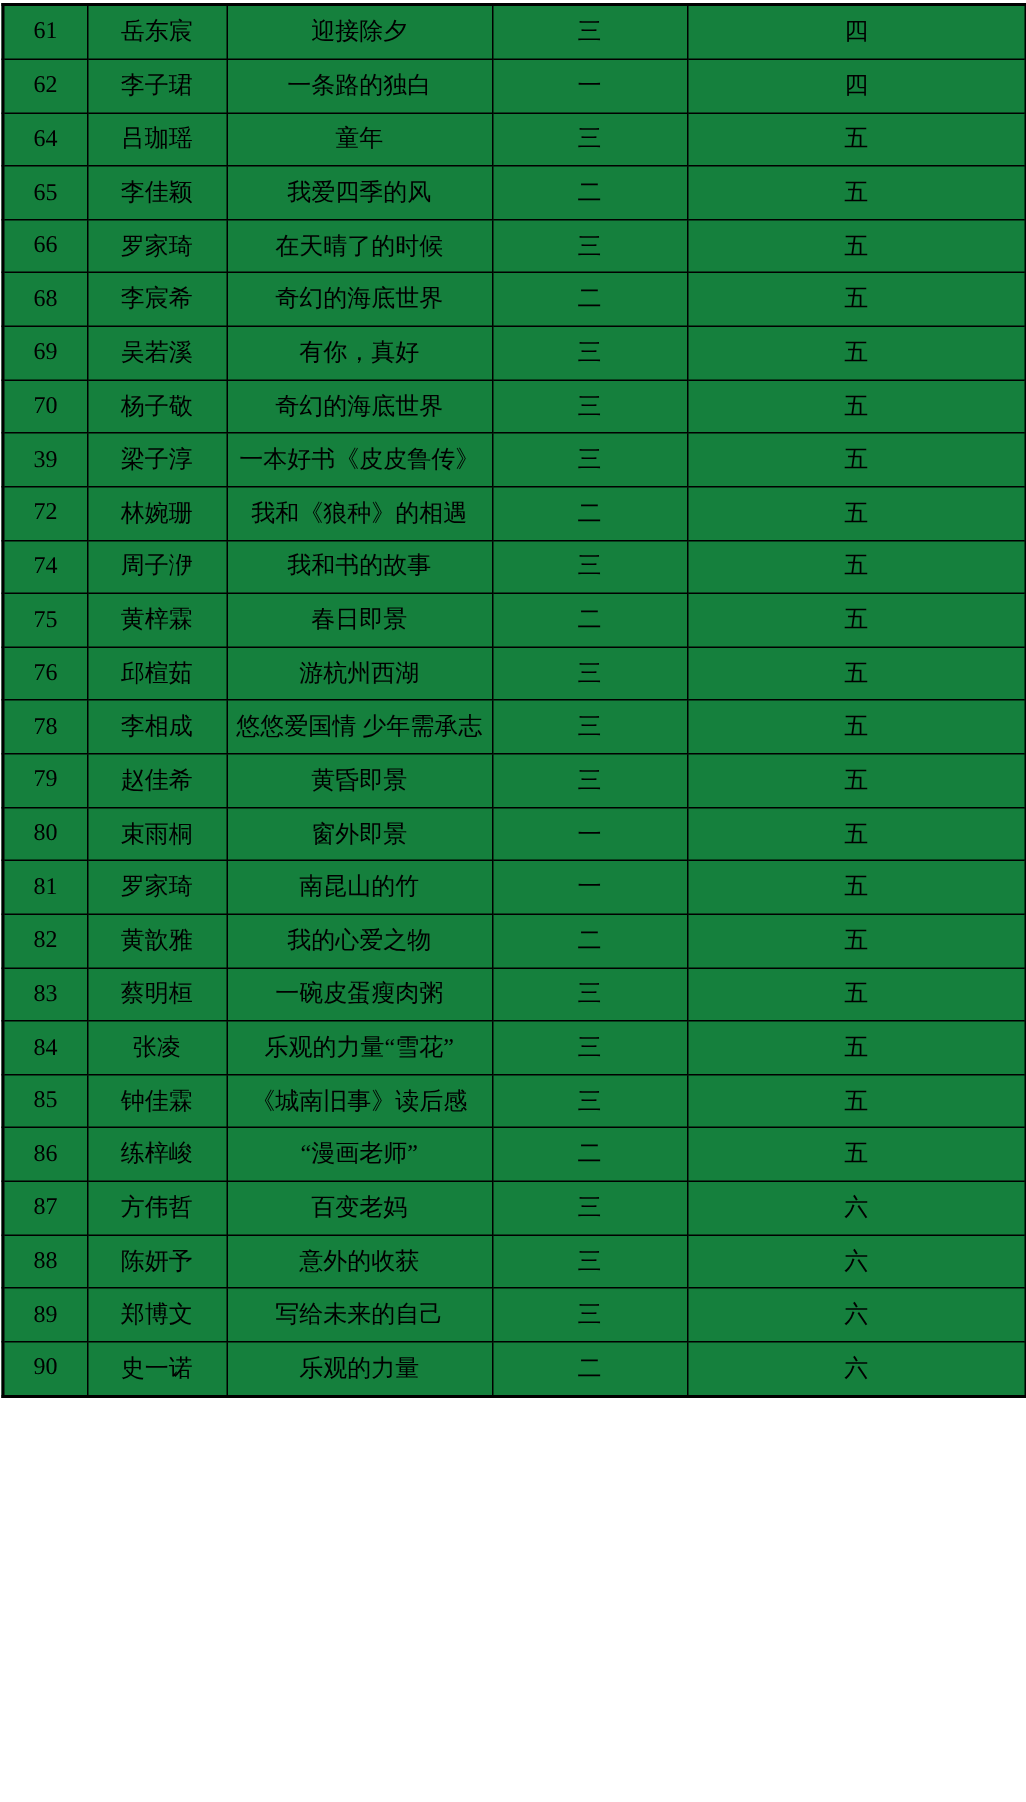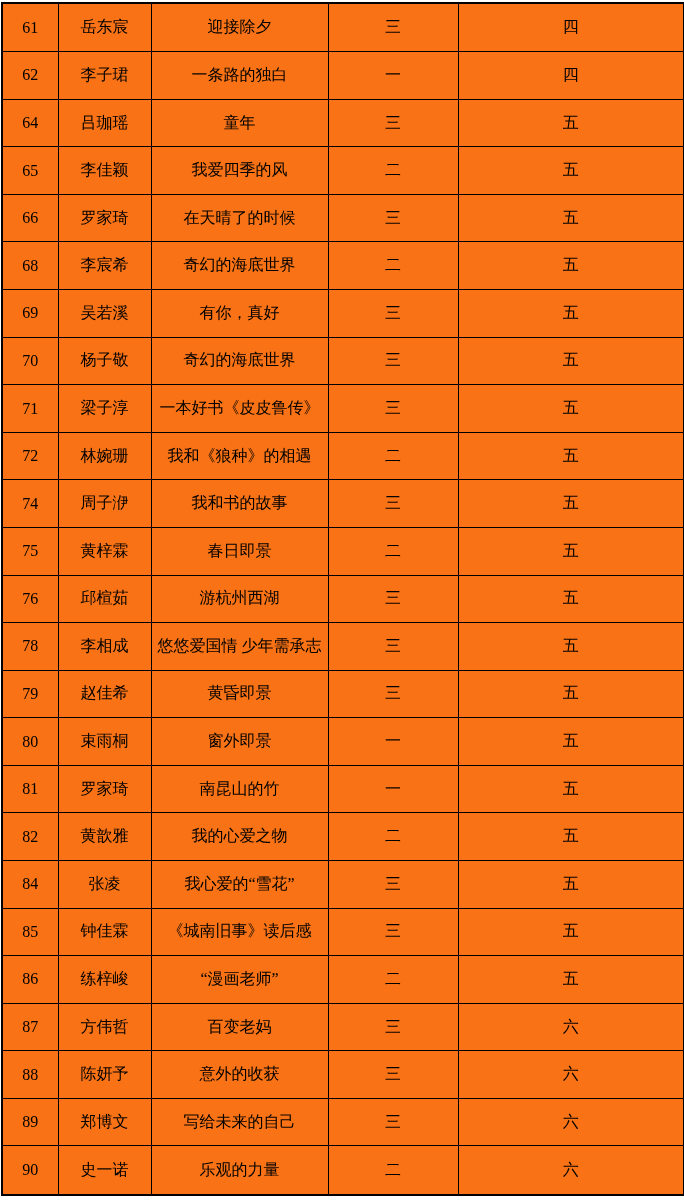--- a/index.html
+++ b/index.html
@@ -9,27 +9,27 @@
   }
   body {
     width: 684px;
     height: 1201px;
     overflow: hidden;
   }
   table.results {
     border-collapse: collapse;
     table-layout: fixed;
     width: 682px;
-    height: 1194px;
+    height: 930px;
     margin: 2px 0 0 1px;
     border: 2px solid #000000;
     font-family: "Liberation Serif", "DejaVu Serif", serif;
     font-size: 16px;
     color: #000000;
-    background: #f97316;
+    background: #15803d;
   }
   table.results td {
     border: 1px solid #000000;
     text-align: center;
     vertical-align: middle;
     padding: 0 2px;
     overflow: hidden;
     white-space: nowrap;
   }
   col.c-no    { width: 56px;  }
@@ -100,21 +100,21 @@
         <td>五</td>
       </tr>
       <tr>
         <td>70</td>
         <td>杨子敬</td>
         <td>奇幻的海底世界</td>
         <td>三</td>
         <td>五</td>
       </tr>
       <tr>
-        <td>71</td>
+        <td>39</td>
         <td>梁子淳</td>
         <td>一本好书《皮皮鲁传》</td>
         <td>三</td>
         <td>五</td>
       </tr>
       <tr>
         <td>72</td>
         <td>林婉珊</td>
         <td>我和《狼种》的相遇</td>
         <td>二</td>
@@ -170,23 +170,30 @@
         <td>五</td>
       </tr>
       <tr>
         <td>82</td>
         <td>黄歆雅</td>
         <td>我的心爱之物</td>
         <td>二</td>
         <td>五</td>
       </tr>
       <tr>
+        <td>83</td>
+        <td>蔡明桓</td>
+        <td>一碗皮蛋瘦肉粥</td>
+        <td>三</td>
+        <td>五</td>
+      </tr>
+      <tr>
         <td>84</td>
         <td>张凌</td>
-        <td>我心爱的“雪花”</td>
+        <td>乐观的力量“雪花”</td>
         <td>三</td>
         <td>五</td>
       </tr>
       <tr>
         <td>85</td>
         <td>钟佳霖</td>
         <td>《城南旧事》读后感</td>
         <td>三</td>
         <td>五</td>
       </tr>

